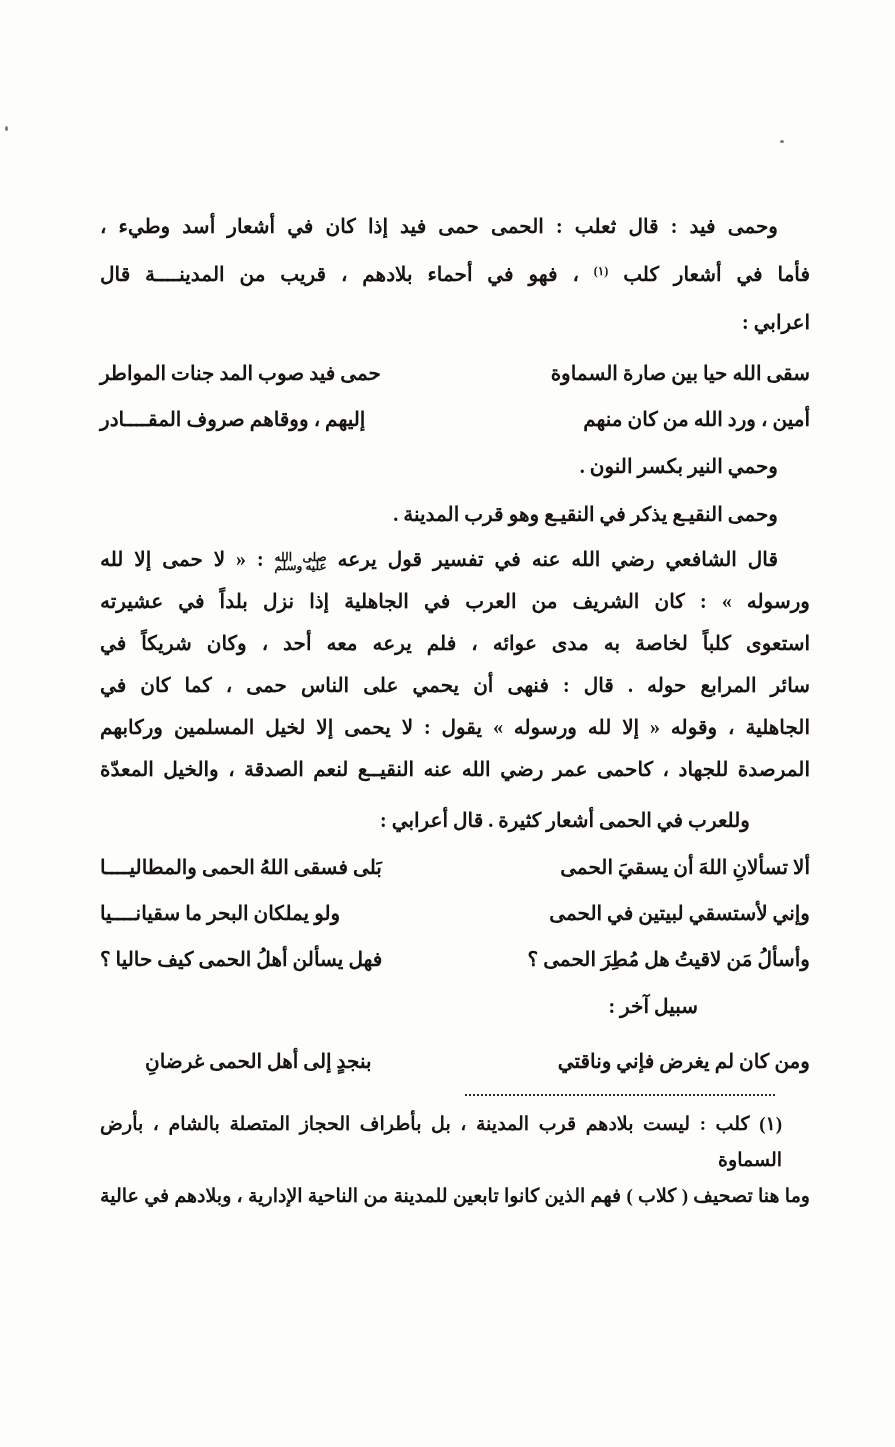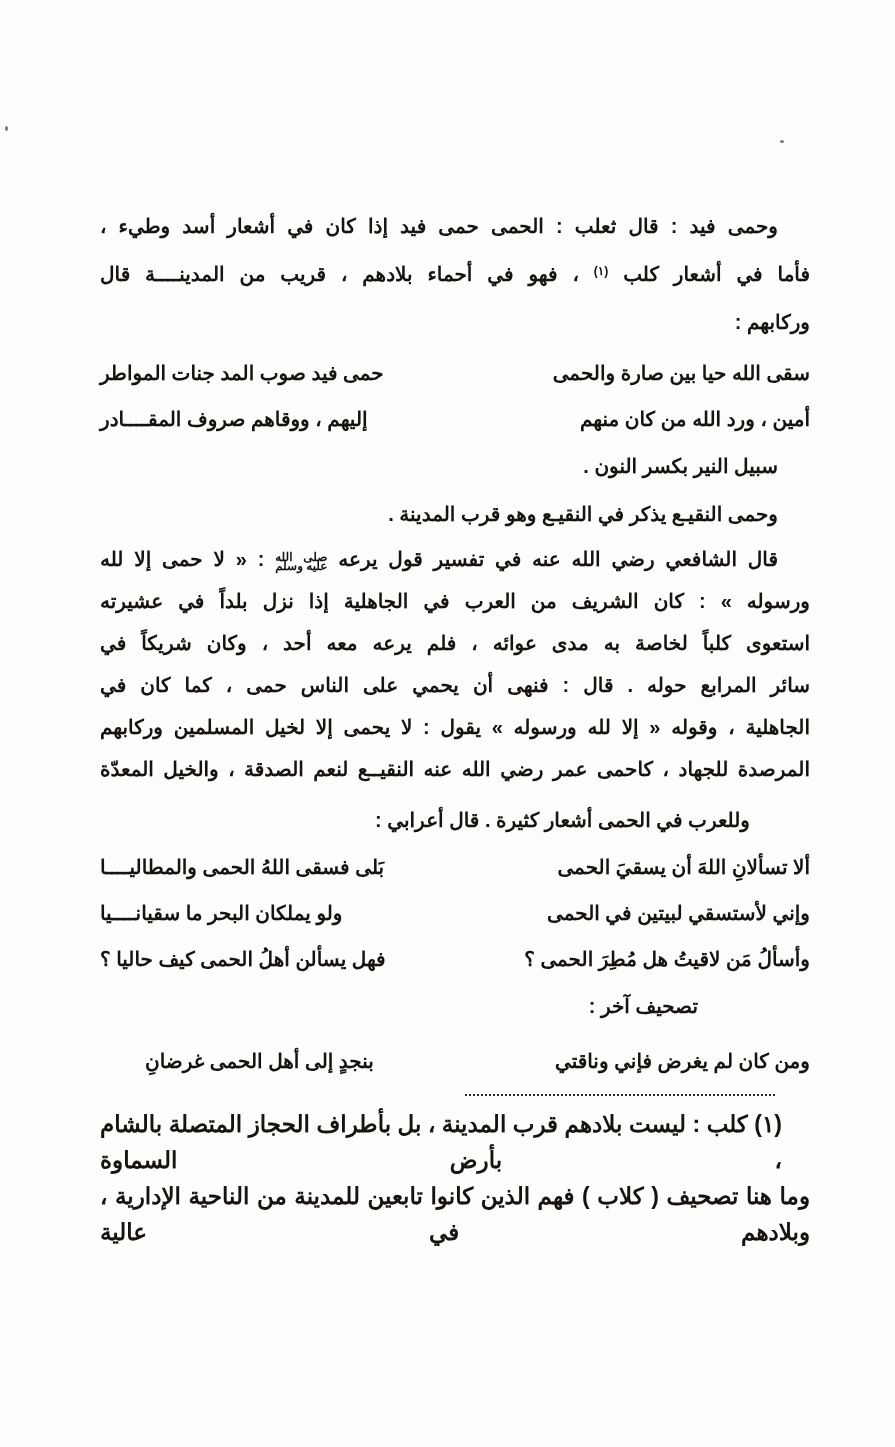--- a/index.html
+++ b/index.html
@@ -1,19 +1,19 @@
 <!DOCTYPE html>
 <html lang="ar" dir="rtl"><head>
 <meta charset="utf-8">
 <style>
   html,body{margin:0;padding:0;background:#ffffff;}
   body{width:895px;height:1447px;overflow:hidden;}
   .page{
     position:relative;width:895px;height:1447px;background:#fdfdfb;
-    font-family:Liberation Sans, sans-serif;color:#171310;direction:rtl;
+    font-family:Liberation Serif, serif;color:#171310;direction:rtl;
     font-weight:700;
   }
   .content{position:absolute;top:202px;left:100px;right:85px;}
   .line{font-size:20px;line-height:48px;margin:0;}
   .jline{text-align:justify;text-align-last:justify;}
   .sline{text-align:right;}
   .indent{padding-right:32px;}
   .indent-lg{padding-right:60px;}
   .indent-xl{padding-right:112px;}
   .shafii .line{line-height:42px;}
@@ -22,51 +22,51 @@
   .hemi{white-space:nowrap;}
   .hemi-left.offset{padding-left:45px;}
   sup.fn{font-size:12px;line-height:0;vertical-align:6px;}
   .pbuh{
     display:inline-block;font-size:12px;line-height:9px;text-align:center;
     vertical-align:-4px;font-weight:700;white-space:nowrap;
   }
   .pbuh span{display:block;}
   .fnsep{border:0;border-top:2px dotted #2a2622;width:310px;margin:10px 35px 0 auto;}
   .footnote{margin-top:10px;}
-  .footnote .line{font-size:23px;line-height:36px;}
+  .footnote .line{font-size:19px;line-height:36px;}
   .footnote .first{padding-right:28px;}
   .speck{position:absolute;background:#5a544d;border-radius:50%;opacity:.8;}
   .s1{left:5px;top:126px;width:3px;height:5px;}
   .s2{left:780px;top:140px;width:4px;height:3px;}
 </style>
 </head>
 <body>
 
 <div class="page">
   <div class="speck s1"></div>
   <div class="speck s2"></div>
 
   <div class="content">
 
     <p class="line jline indent">وحمى فيد : قال ثعلب : الحمى حمى فيد إذا كان في أشعار أسد وطيء ،</p>
     <p class="line jline"><span>فأما في أشعار كلب</span> <sup class="fn">(١)</sup> <span>، فهو في أحماء بلادهم ، قريب من المدينــــة قال</span></p>
-    <p class="line sline">وركابهم :</p>
+    <p class="line sline">اعرابي :</p>
 
     <div class="poem mt4">
       <div class="vrow">
-        <span class="hemi hemi-right">سقى الله حيا بين صارة والحمى</span>
+        <span class="hemi hemi-right">سقى الله حيا بين صارة السماوة</span>
         <span class="hemi hemi-left">حمى فيد صوب المد جنات المواطر</span>
       </div>
       <div class="vrow">
         <span class="hemi hemi-right">أمين ، ورد الله من كان منهم</span>
         <span class="hemi hemi-left">إليهم ، ووقاهم صروف المقــــادر</span>
       </div>
     </div>
 
-    <p class="line sline indent">سبيل النير بكسر النون .</p>
+    <p class="line sline indent">وحمي النير بكسر النون .</p>
     <p class="line sline indent">وحمى النقيـع يذكر في النقيـع وهو قرب المدينة .</p>
 
     <div class="shafii">
       <p class="line jline indent"><span>قال الشافعي رضي الله عنه في تفسير قول يرعه</span> <span class="pbuh"><span>صلى الله</span><span>عليه وسلم</span></span> <span>: « لا حمى إلا لله</span></p>
       <p class="line jline">ورسوله » : كان الشريف من العرب في الجاهلية إذا نزل بلداً في عشيرته</p>
       <p class="line jline">استعوى كلباً لخاصة به مدى عوائه ، فلم يرعه معه أحد ، وكان شريكاً في</p>
       <p class="line jline">سائر المرابع حوله . قال : فنهى أن يحمي على الناس حمى ، كما كان في</p>
       <p class="line jline">الجاهلية ، وقوله « إلا لله ورسوله » يقول : لا يحمى إلا لخيل المسلمين وركابهم</p>
       <p class="line jline">المرصدة للجهاد ، كاحمى عمر رضي الله عنه النقيــع لنعم الصدقة ، والخيل المعدّة</p>
     </div>
@@ -81,21 +81,21 @@
       <div class="vrow">
         <span class="hemi hemi-right">وإني لأستسقي لبيتين في الحمى</span>
         <span class="hemi hemi-left">ولو يملكان البحر ما سقيانــــيا</span>
       </div>
       <div class="vrow">
         <span class="hemi hemi-right">وأسألُ مَن لاقيتُ هل مُطِرَ الحمى ؟</span>
         <span class="hemi hemi-left">فهل يسألن أهلُ الحمى كيف حاليا ؟</span>
       </div>
     </div>
 
-    <p class="line sline indent-xl">تصحيف آخر :</p>
+    <p class="line sline indent-xl">سبيل آخر :</p>
 
     <div class="poem mt8">
       <div class="vrow">
         <span class="hemi hemi-right">ومن كان لم يغرض فإني وناقتي</span>
         <span class="hemi hemi-left offset">بنجدٍ إلى أهل الحمى غرضانِ</span>
       </div>
     </div>
 
     <hr class="fnsep">
     <div class="footnote">

